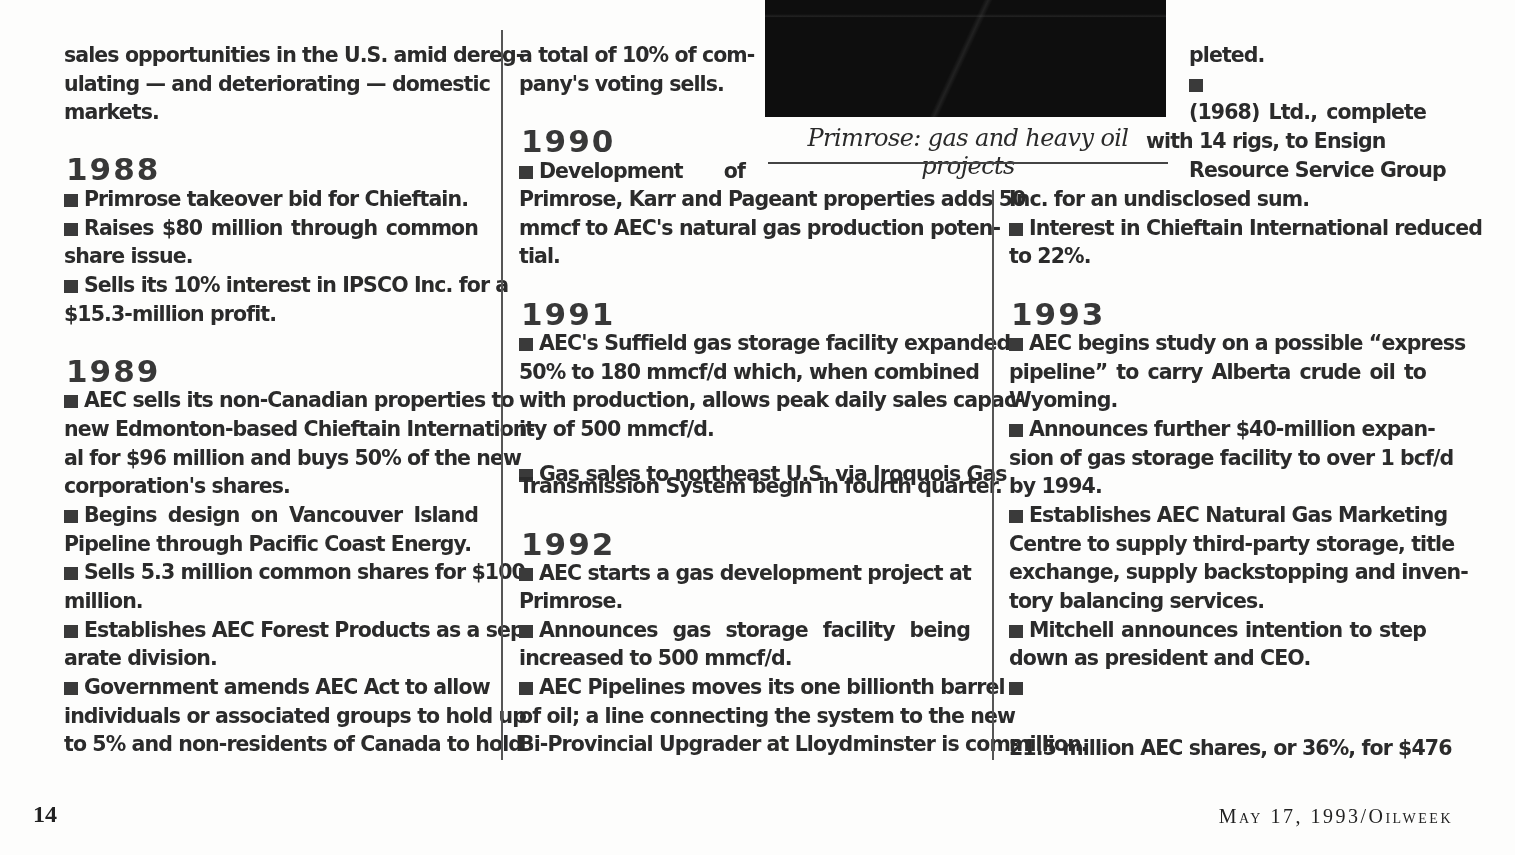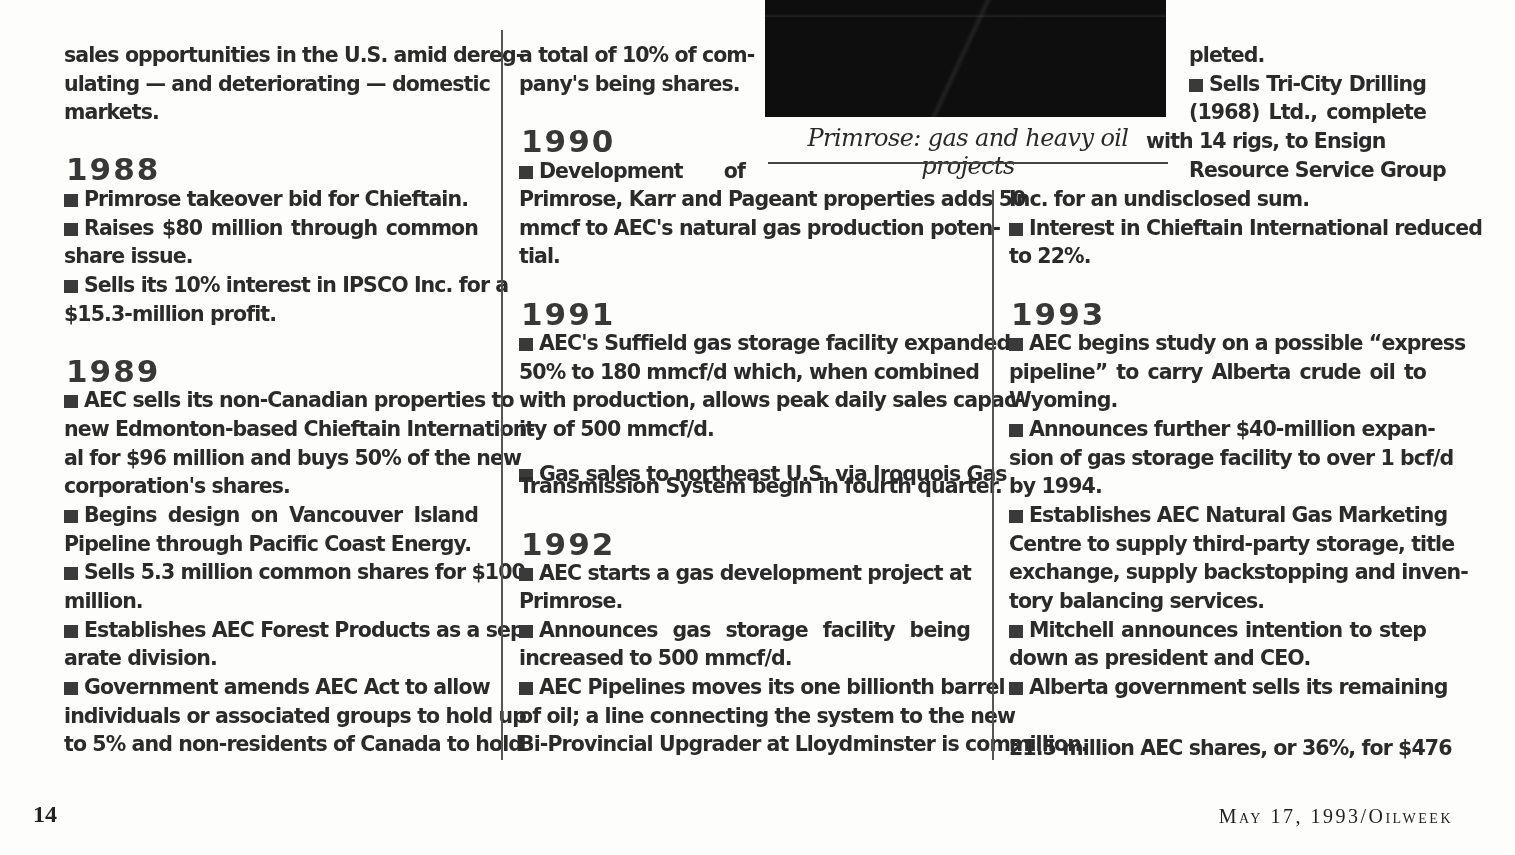--- a/index.html
+++ b/index.html
@@ -78,21 +78,21 @@
 </div>
 
 <div class="divider" style="left:501px;top:30px;height:730px;"></div>
 
 <div class="photo"></div>
 <div class="caption">Primrose: gas and heavy oil projects</div>
 <div class="caption-rule"></div>
 
 <div>
   <div class="line" style="left:519px;top:41px;">a total of 10% of com-</div>
-  <div class="line" style="left:519px;top:70px;">pany's being shares.</div>
+  <div class="line" style="left:519px;top:70px;">pany's voting sells.</div>
 
   <div class="year" style="left:521px;top:124px;">1990</div>
   <div class="line just" style="left:519px;top:157px;width:226px;"><span class="bullet"></span><span>Development of</span></div>
   <div class="line just" style="left:519px;top:185px;width:451px;">Primrose, Karr and Pageant properties adds 50</div>
   <div class="line just" style="left:519px;top:214px;width:451px;">mmcf to AEC's natural gas production poten-</div>
   <div class="line" style="left:519px;top:242px;">tial.</div>
 
   <div class="year" style="left:521px;top:297px;">1991</div>
   <div class="line just" style="left:519px;top:329px;width:451px;"><span class="bullet"></span><span>AEC's Suffield gas storage facility expanded</span></div>
   <div class="line just" style="left:519px;top:358px;width:451px;">50% to 180 mmcf/d which, when combined</div>
@@ -108,40 +108,40 @@
   <div class="line" style="left:519px;top:644px;">increased to 500 mmcf/d.</div>
   <div class="line just" style="left:519px;top:673px;width:451px;"><span class="bullet"></span><span>AEC Pipelines moves its one billionth barrel</span></div>
   <div class="line just" style="left:519px;top:702px;width:451px;">of oil; a line connecting the system to the new</div>
   <div class="line just" style="left:519px;top:730px;width:451px;">Bi-Provincial Upgrader at Lloydminster is com-</div>
 </div>
 
 <div class="divider" style="left:992px;top:190px;height:570px;"></div>
 
 <div>
   <div class="line" style="left:1189px;top:41px;">pleted.</div>
-  <div class="line just" style="left:1189px;top:70px;width:237px;"><span class="bullet"></span><span>Sells Tri-City Drilling</span></div>
+  <div class="line just" style="left:1189px;top:70px;width:237px;"><span class="bullet"></span></div>
   <div class="line just" style="left:1189px;top:98px;width:237px;">(1968) Ltd., complete</div>
   <div class="line just" style="left:1146px;top:127px;width:237px;">with 14 rigs, to Ensign</div>
   <div class="line just" style="left:1189px;top:156px;width:237px;">Resource Service Group</div>
   <div class="line" style="left:1009px;top:185px;">Inc. for an undisclosed sum.</div>
   <div class="line just" style="left:1009px;top:214px;width:417px;"><span class="bullet"></span><span>Interest in Chieftain International reduced</span></div>
   <div class="line" style="left:1009px;top:242px;">to 22%.</div>
 
   <div class="year" style="left:1011px;top:297px;">1993</div>
   <div class="line just" style="left:1009px;top:329px;width:417px;"><span class="bullet"></span><span>AEC begins study on a possible “express</span></div>
   <div class="line just" style="left:1009px;top:358px;width:417px;">pipeline” to carry Alberta crude oil to</div>
   <div class="line" style="left:1009px;top:386px;">Wyoming.</div>
   <div class="line just" style="left:1009px;top:415px;width:417px;"><span class="bullet"></span><span>Announces further $40-million expan-</span></div>
   <div class="line just" style="left:1009px;top:444px;width:417px;">sion of gas storage facility to over 1 bcf/d</div>
   <div class="line" style="left:1009px;top:472px;">by 1994.</div>
   <div class="line just" style="left:1009px;top:501px;width:417px;"><span class="bullet"></span><span>Establishes AEC Natural Gas Marketing</span></div>
   <div class="line just" style="left:1009px;top:530px;width:417px;">Centre to supply third-party storage, title</div>
   <div class="line just" style="left:1009px;top:558px;width:417px;">exchange, supply backstopping and inven-</div>
   <div class="line" style="left:1009px;top:587px;">tory balancing services.</div>
   <div class="line just" style="left:1009px;top:616px;width:417px;"><span class="bullet"></span><span>Mitchell announces intention to step</span></div>
   <div class="line" style="left:1009px;top:644px;">down as president and CEO.</div>
-  <div class="line just" style="left:1009px;top:673px;width:417px;"><span class="bullet"></span><span>Alberta government sells its remaining</span></div>
+  <div class="line just" style="left:1009px;top:673px;width:417px;"><span class="bullet"></span></div>
   <div class="line just" style="left:1009px;top:702px;width:417px;margin-top:32px;">21.5 million AEC shares, or 36%, for $476</div>
   <div class="line" style="left:1009px;top:730px;">million.</div>
 </div>
 
 <div class="folio">14</div>
 <div class="dateline">May 17, 1993/Oilweek</div>
 
 </body></html>

